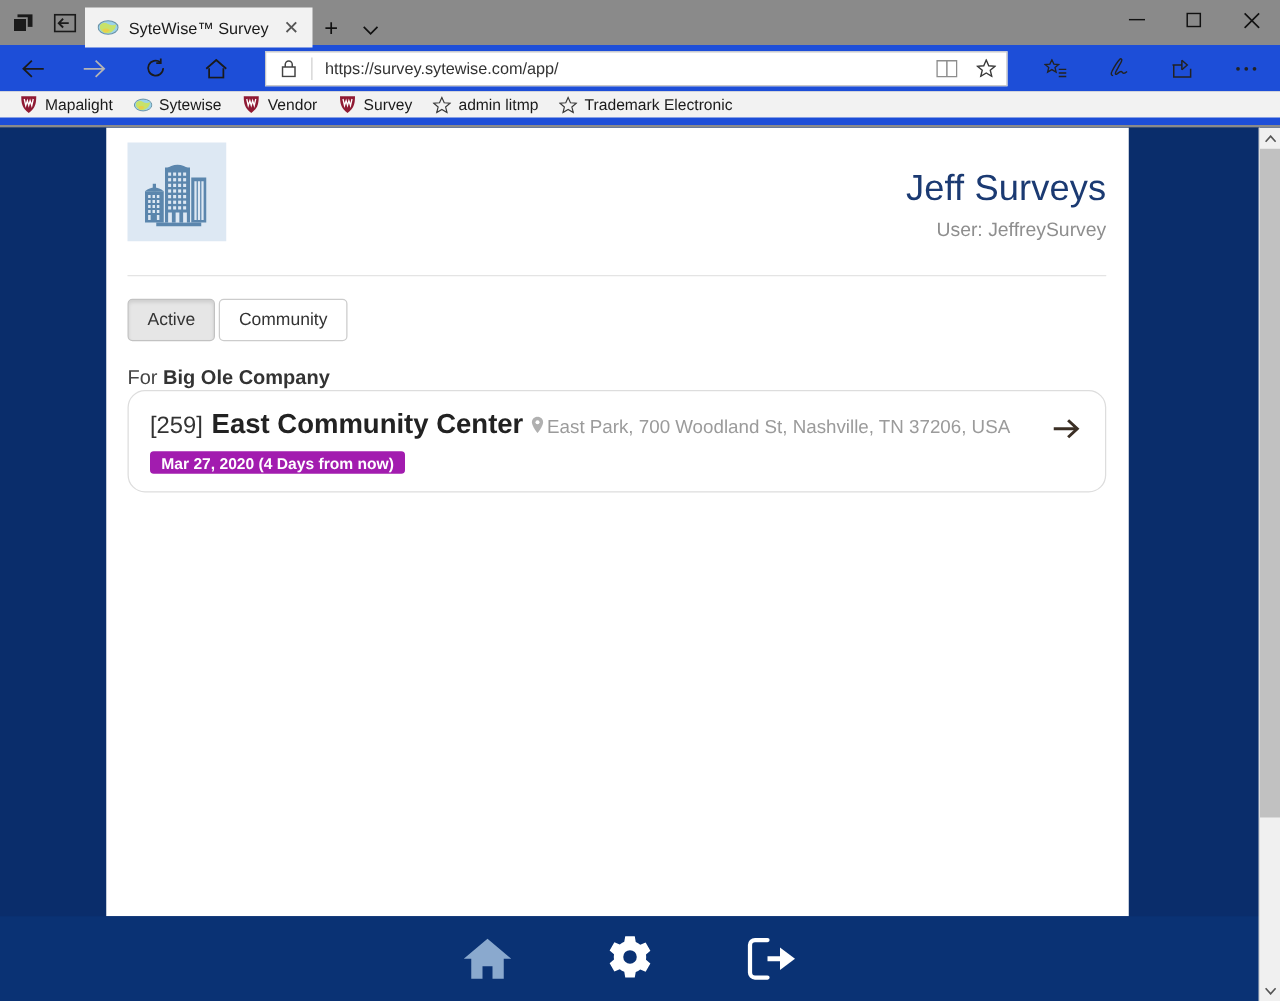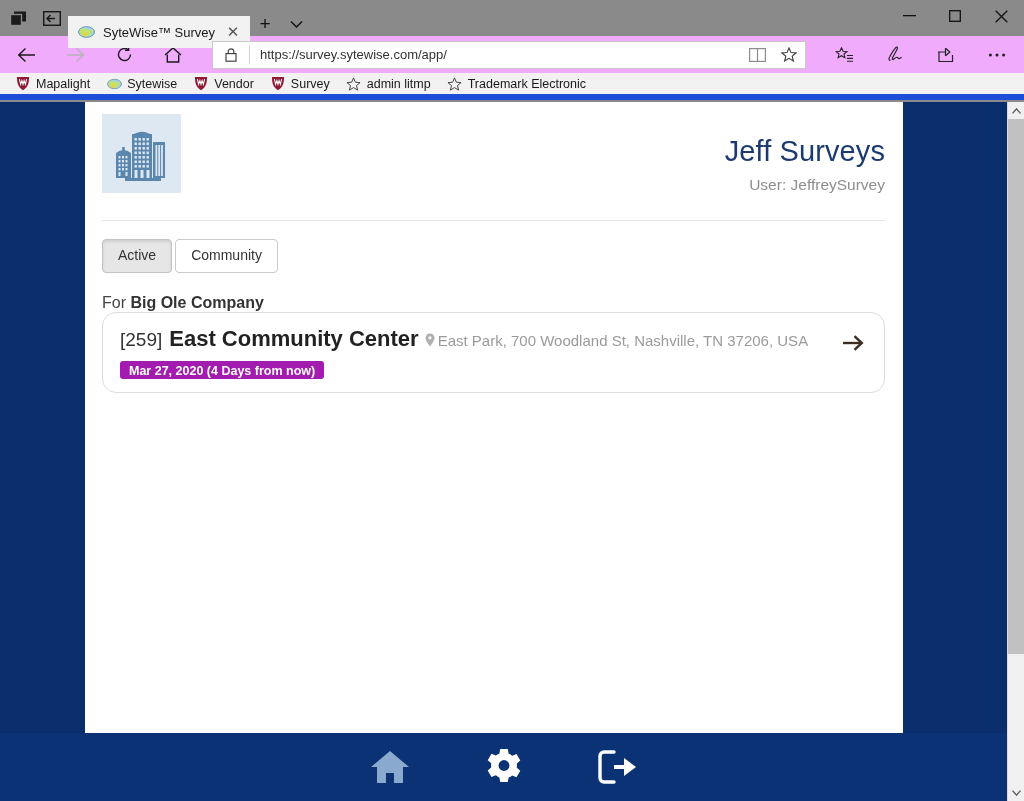--- a/index.html
+++ b/index.html
@@ -21,37 +21,37 @@
   }
   .tb-left-icons {
     display: flex; align-items: center; height: 36px;
     padding: 0 6px 0 8px; gap: 14px;
   }
   .tb-icon { width: 20px; height: 20px; display: flex; align-items: center; justify-content: center; color: #1a1a1a; }
 
   .tab {
     height: 32px; width: 182px; background: #f2f2f2;
     display: flex; align-items: center; gap: 8px;
-    padding: 0 8px 0 10px; position: relative; top: 12px;
+    padding: 0 8px 0 10px; position: relative; top: 2px;
     font-size: 12.5px; color: #1a1a1a;
   }
   .tab-favicon { width: 17px; height: 16px; flex: 0 0 auto; }
   .tab-title { flex: 1 1 auto; white-space: nowrap; overflow: hidden; text-overflow: ellipsis; font-size: 13px; }
   .tab-close { width: 18px; height: 18px; display: flex; align-items: center; justify-content: center; color: #555; font-size: 15px; }
 
   .tab-newbtn { width: 30px; height: 32px; display: flex; align-items: center; justify-content: center;
                 color: #111; font-size: 19px; position: relative; top: 4px; }
   .tab-listbtn { width: 32px; height: 32px; display: flex; align-items: center; justify-content: center;
                 color: #111; position: relative; top: 4px; }
 
   .wincontrols { position: absolute; right: 0; top: 0; height: 36px; display: flex; }
   .wc { width: 46px; height: 32px; display: flex; align-items: center; justify-content: center; color: #111; }
 
   .toolbar {
-    height: 37px; background: #f0abfc;
+    height: 37px; background: #1d4ed8;
     display: flex; align-items: center; padding: 0 8px; gap: 13px;
     border-bottom: 0;
   }
   .tbtn { width: 36px; height: 30px; display: flex; align-items: center; justify-content: center; color: #1a1a1a; }
   .tbtn.disabled { color: #b4b4b4; }
 
   .urlbar {
     flex: 1 1 auto; height: 28px; background: #ffffff; border: 1px solid #c8c8c8;
     display: flex; align-items: center; margin: 0 6px 0 8px; position: relative;
   }

